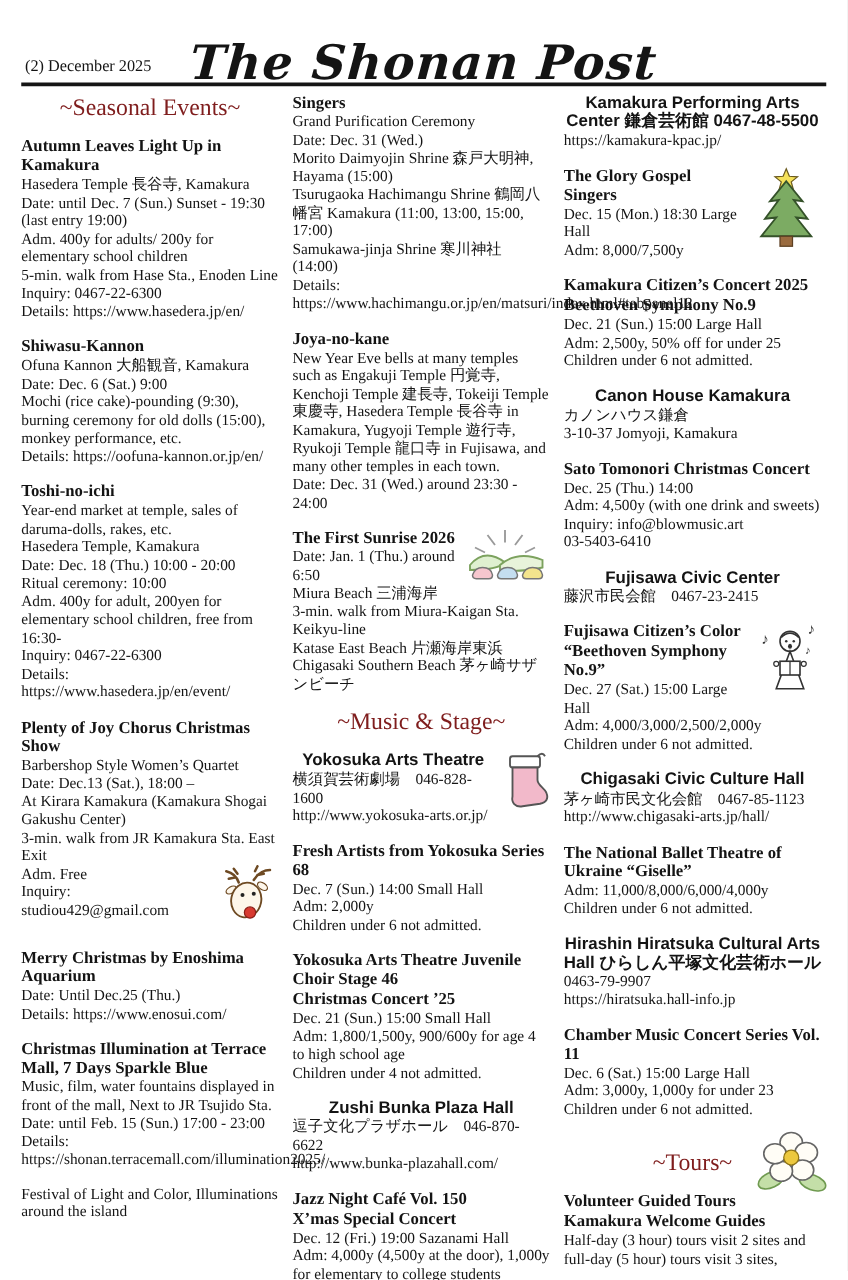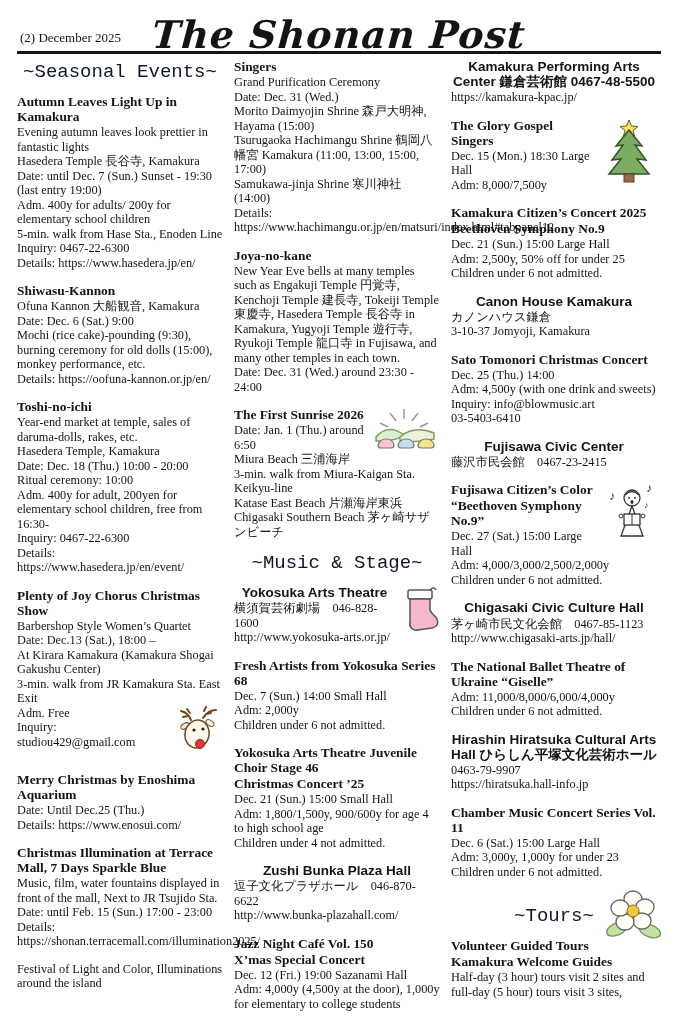--- a/index.html
+++ b/index.html
@@ -1,50 +1,49 @@
 <!DOCTYPE html>
 <html><head>
 <meta charset="utf-8">
 <style>
   html,body{margin:0;padding:0;background:#e9e9e9;}
   .page{position:relative;width:678px;height:1024px;background:#ffffff;color:#141414;
-        box-sizing:border-box;padding:7px 17px 0;overflow:hidden;}
+        box-sizing:border-box;padding:22px 17px 0;overflow:hidden;}
   .masthead-row{position:relative;height:44px;border-bottom:3.5px solid #151515;}
   .issue{position:absolute;left:3px;bottom:5px;font:13px "Liberation Serif","DejaVu Serif",serif;}
   .title-script{position:absolute;left:50%;transform:translateX(-50%) skewX(-4deg);bottom:-6px;
         font-family:"DejaVu Serif","Liberation Serif",serif;font-style:italic;font-weight:bold;
         font-size:38px;letter-spacing:1px;white-space:nowrap;}
   .columns{display:flex;gap:11px;padding-top:5px;}
   .col{width:206px;flex:0 0 206px;}
   .block{margin-bottom:13px;font-family:"Liberation Serif","DejaVu Serif",serif;
         font-size:12.3px;line-height:1.18;}
   .block::after{content:"";display:block;clear:both;}
   .event-title{font-weight:bold;font-size:13.4px;line-height:1.12;margin-bottom:1px;}
   .venue-title{font-family:"Liberation Sans","DejaVu Sans",sans-serif;font-size:13.5px;
         font-weight:bold;line-height:1.12;margin-bottom:1px;text-align:center;}
   .line{}
   .section-block{position:relative;text-align:center;margin:2px 0 11px;}
-  .section-title{font-family:Liberation Mono, monospace;font-size:19px;color:#0f172a;}
+  .section-title{font-family:Liberation Serif, serif;font-size:19px;color:#7f1d1d;}
   .icon-float{float:right;margin:0 0 2px 5px;}
   .section-icon{position:absolute;right:-6px;top:-18px;}
 </style>
 </head>
 <body>
 
 <div class="page">
   <header class="masthead-row">
     <div class="issue">(2) December 2025</div>
     <div class="title-script">The Shonan Post</div>
   </header>
   <main class="columns">
     <section class="col">
         <div class="section-block"><span class="section-title">~Seasonal Events~</span></div>
         <div class="block">
           <div class="event-title">Autumn Leaves Light Up in Kamakura</div>
-          <div class="line">Evening autumn leaves look prettier in fantastic lights</div>
           <div class="line">Hasedera Temple 長谷寺, Kamakura</div>
           <div class="line">Date: until Dec. 7 (Sun.) Sunset - 19:30 (last entry 19:00)</div>
           <div class="line">Adm. 400y for adults/ 200y for elementary school children</div>
           <div class="line">5-min. walk from Hase Sta., Enoden Line</div>
           <div class="line">Inquiry: 0467-22-6300</div>
           <div class="line">Details: https://www.hasedera.jp/en/</div>
         </div>
         <div class="block">
           <div class="event-title">Shiwasu-Kannon</div>
           <div class="line">Ofuna Kannon 大船観音, Kamakura</div>

